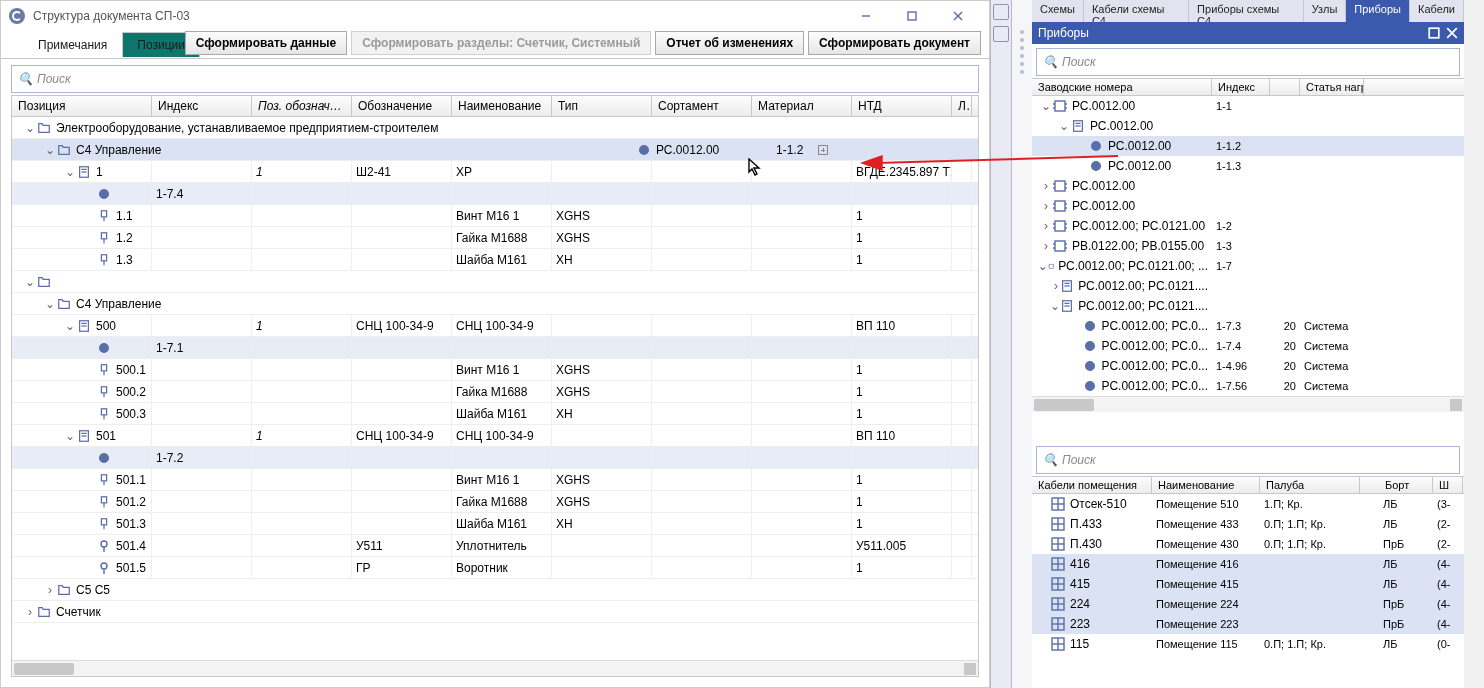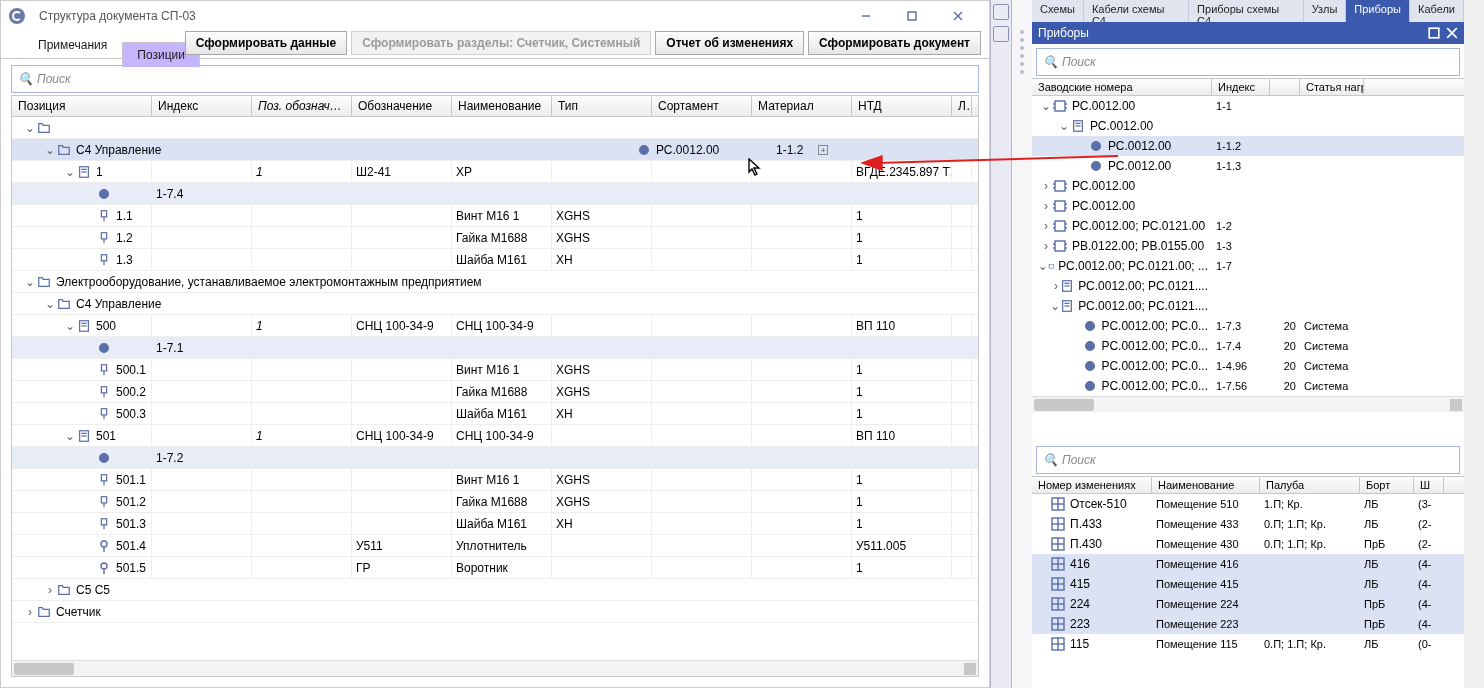--- a/index.html
+++ b/index.html
@@ -1,30 +1,30 @@
 <!DOCTYPE html>
 <html><head>
 <meta charset="utf-8">
 <style>
 * { box-sizing: border-box; margin: 0; padding: 0; font-family: "Segoe UI", Tahoma, sans-serif; font-size: 12px; }
 body { background: #f0f0f0; width: 1484px; height: 688px; overflow: hidden; position: relative; display: flex; }
 
 
 .win-left { width: 990px; height: 688px; background: #fff; border: 1px solid #ccc; display: flex; flex-direction: column; }
-.titlebar { height: 30px; display: flex; align-items: center; padding: 0 8px; background: #fff; color: #555; gap: 6px; }
+.titlebar { height: 30px; display: flex; align-items: center; padding: 0 8px; background: #fff; color: #555; }
 .titlebar .app-icon { width: 16px; height: 16px; border-radius: 50%; background: #6b7ba8; margin-right: 8px; position: relative; }
 .titlebar .app-icon::after { content: ""; position: absolute; inset: 3px; border: 2px solid #fff; border-radius: 50%; border-right-color: transparent; }
 .titlebar .title { flex: 1; }
 .titlebar .winbtns { display: flex; gap: 0; }
 .titlebar .winbtn { width: 46px; height: 30px; display: flex; align-items: center; justify-content: center; color: #666; }
 .titlebar .winbtn svg { width: 10px; height: 10px; }
 
 .tabs-row { height: 28px; display: flex; align-items: flex-end; gap: 0; padding: 0 22px; border-bottom: 1px solid #c8c8c8; position: relative; }
 .tab { padding: 5px 14px; color: #1a1a1a; border: 1px solid transparent; cursor: pointer; }
-.tab.active { border: 1px solid #c8c8c8; border-bottom-color: #fff; background: #c4b5fd; position: relative; top: 10px; }
+.tab.active { border: 1px solid #c8c8c8; border-bottom-color: #fff; background: #0f766e; position: relative; top: 0; }
 
 .btnbar-right { position: absolute; right: 8px; top: 0; display: flex; gap: 4px; }
 .bbtn { padding: 4px 10px; border: 1px solid #a9a9a9; background: linear-gradient(#fdfdfd,#e6e6e6); cursor: pointer; white-space: nowrap; font-weight: bold; }
 .bbtn.disabled { color: #9b9b9b; background: #f2f2f2; border-color: #cfcfcf; }
 
 .search-row { height: 28px; margin: 6px 10px 2px 10px; border: 1px solid #a9b6d6; display: flex; align-items: center; padding: 0 6px; color: #888; }
 .search-row .mag { margin-right: 4px; font-style: italic; }
 
 
 .grid-wrap { flex: 1; margin: 0 10px 10px 10px; border: 1px solid #c8c8c8; display: flex; flex-direction: column; overflow: hidden; }
@@ -85,21 +85,21 @@
 .rc { padding: 0 4px; height: 100%; display: flex; align-items: center; font-size: 11px; white-space: nowrap; overflow: hidden; }
 
 .d-zn { width: 180px; }
 .d-idx { width: 58px; }
 .d-num { width: 30px; text-align: right; justify-content: flex-end; }
 .d-stat { width: 64px; }
 
 .r-num { width: 120px; }
 .r-name { width: 108px; }
 .r-pal { width: 100px; }
-.r-bort { width: 54px; }
+.r-bort { width: 54px; margin-left: 19px; }
 .r-sh { width: 30px; }
 
 .hscroll { height: 16px; background: #f3f3f3; border-top: 1px solid #ddd; position: relative; }
 .hscroll .thumb { position: absolute; left: 2px; top: 2px; width: 60px; height: 12px; background: #c8c8c8; border-radius: 2px; }
 .hscroll .arrow-r { position: absolute; right: 2px; top: 2px; width: 12px; height: 12px; background: #c8c8c8; }
 
 
 .arrow-overlay { position: absolute; left: 860px; top: 148px; width: 260px; height: 30px; pointer-events: none; }
 .arrow-overlay svg { width: 100%; height: 100%; }
 .arrow-overlay polygon, .arrow-overlay line { stroke: #e02020; fill: #e02020; }
@@ -173,20 +173,21 @@
     <div class="grid-body" id="grid-body-mount">
         <div class="grow">
           <div class="gc c-pos" style="width: 620px; border-right: none;">
             <span class="tree-indent" style="width:8px"></span>
             <span class="tog">⌄</span>
             <span class="ricon folder">
               <svg viewBox="0 0 16 16">
                 <path d="M2 3h4l1 2h7v8H2z"></path>
               </svg>
             </span>
+            <span>Электрооборудование, устанавливаемое предприятием-строителем</span>
           </div>
         </div>
         <div class="grow sel">
           <div class="gc c-pos" style="width: 620px; border-right: none;">
             <span class="tree-indent" style="width:28px"></span>
             <span class="tog">⌄</span>
             <span class="ricon folder">
               <svg viewBox="0 0 16 16">
                 <path d="M2 3h4l1 2h7v8H2z"></path>
               </svg>
@@ -320,21 +321,20 @@
         </div>
         <div class="grow">
           <div class="gc c-pos" style="width: 620px; border-right: none;">
             <span class="tree-indent" style="width:8px"></span>
             <span class="tog">⌄</span>
             <span class="ricon folder">
               <svg viewBox="0 0 16 16">
                 <path d="M2 3h4l1 2h7v8H2z"></path>
               </svg>
             </span>
-            <span>Электрооборудование, устанавливаемое электромонтажным предприятием</span>
           </div>
         </div>
         <div class="grow">
           <div class="gc c-pos" style="width: 620px; border-right: none;">
             <span class="tree-indent" style="width:28px"></span>
             <span class="tog">⌄</span>
             <span class="ricon folder">
               <svg viewBox="0 0 16 16">
                 <path d="M2 3h4l1 2h7v8H2z"></path>
               </svg>
@@ -959,21 +959,21 @@
         <div class="arrow-r"></div>
       </div>
   </div>
 
   <div class="rpanel" style="flex:1;">
     <div class="search-row">
       <span class="mag">🔍</span>
       <span style="font-style:italic;">Поиск</span>
     </div>
     <div class="rgrid-head" id="room-head-mount">
-        <div class="rh r-num">Номер изменениях</div>
+        <div class="rh r-num">Кабели помещения</div>
         <div class="rh r-name">Наименование</div>
         <div class="rh r-pal">Палуба</div>
         <div class="rh r-bort">Борт</div>
         <div class="rh r-sh">Ш</div>
       </div>
     <div class="rgrid-body" id="room-body-mount" style="flex:1;">
         <div class="rrow">
           <div class="rc r-num">
             <span style="width:14px;display:inline-block"></span>
             <span class="ricon">

